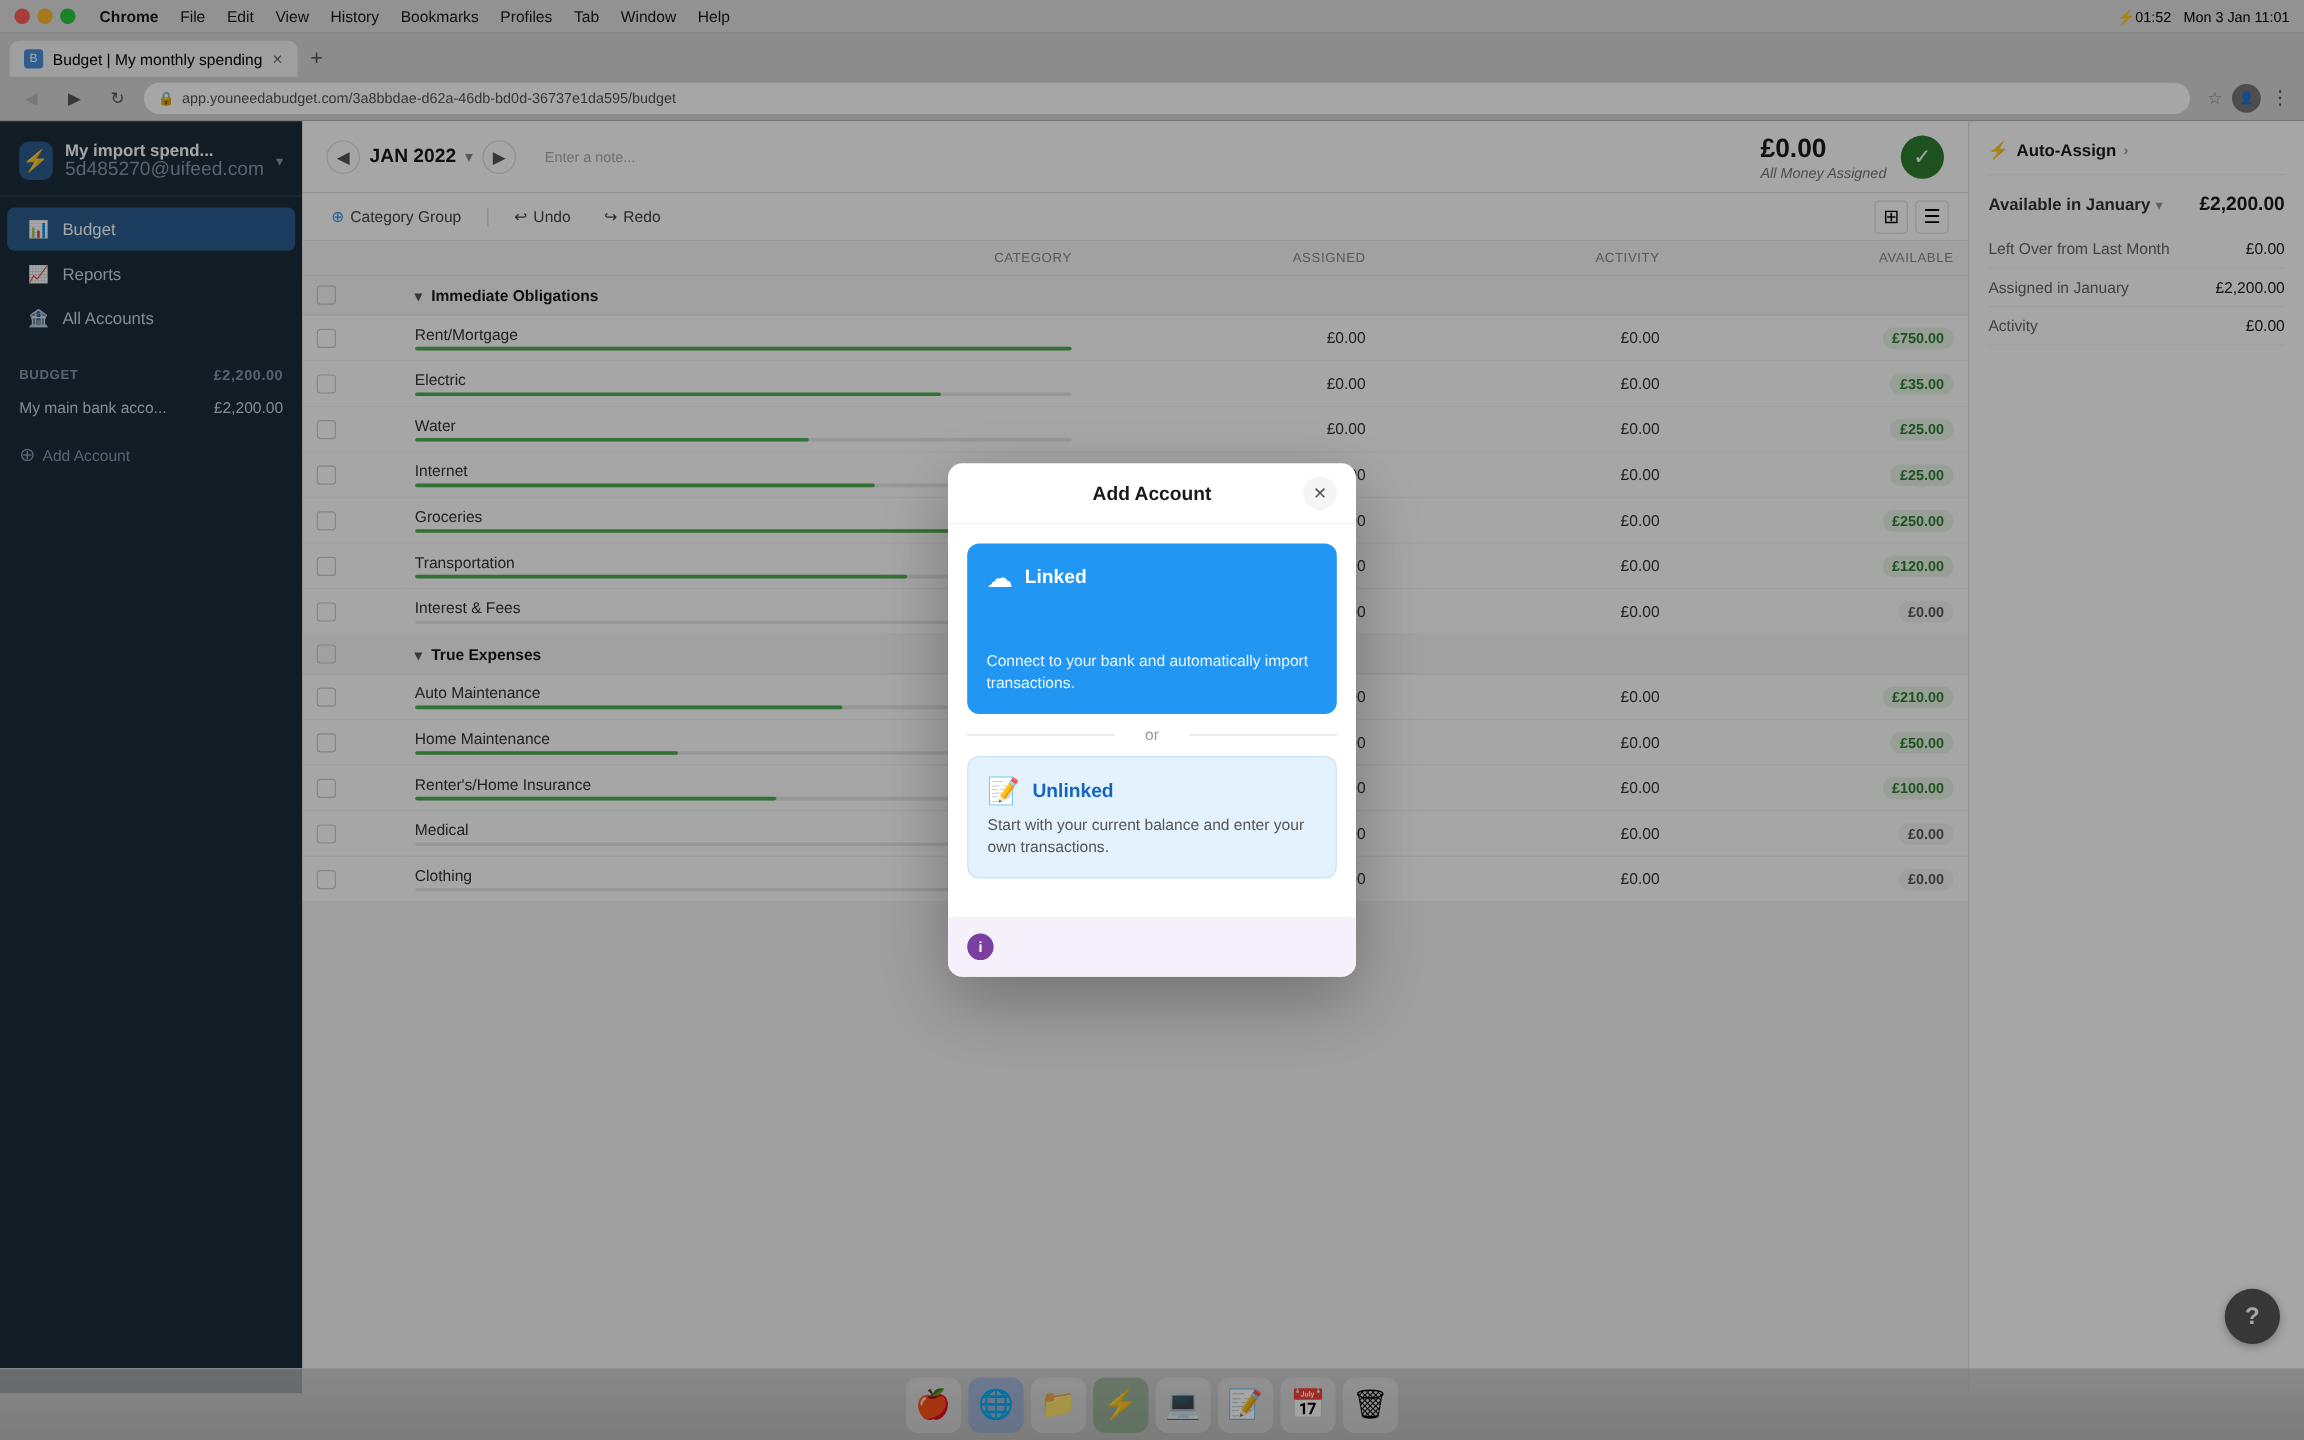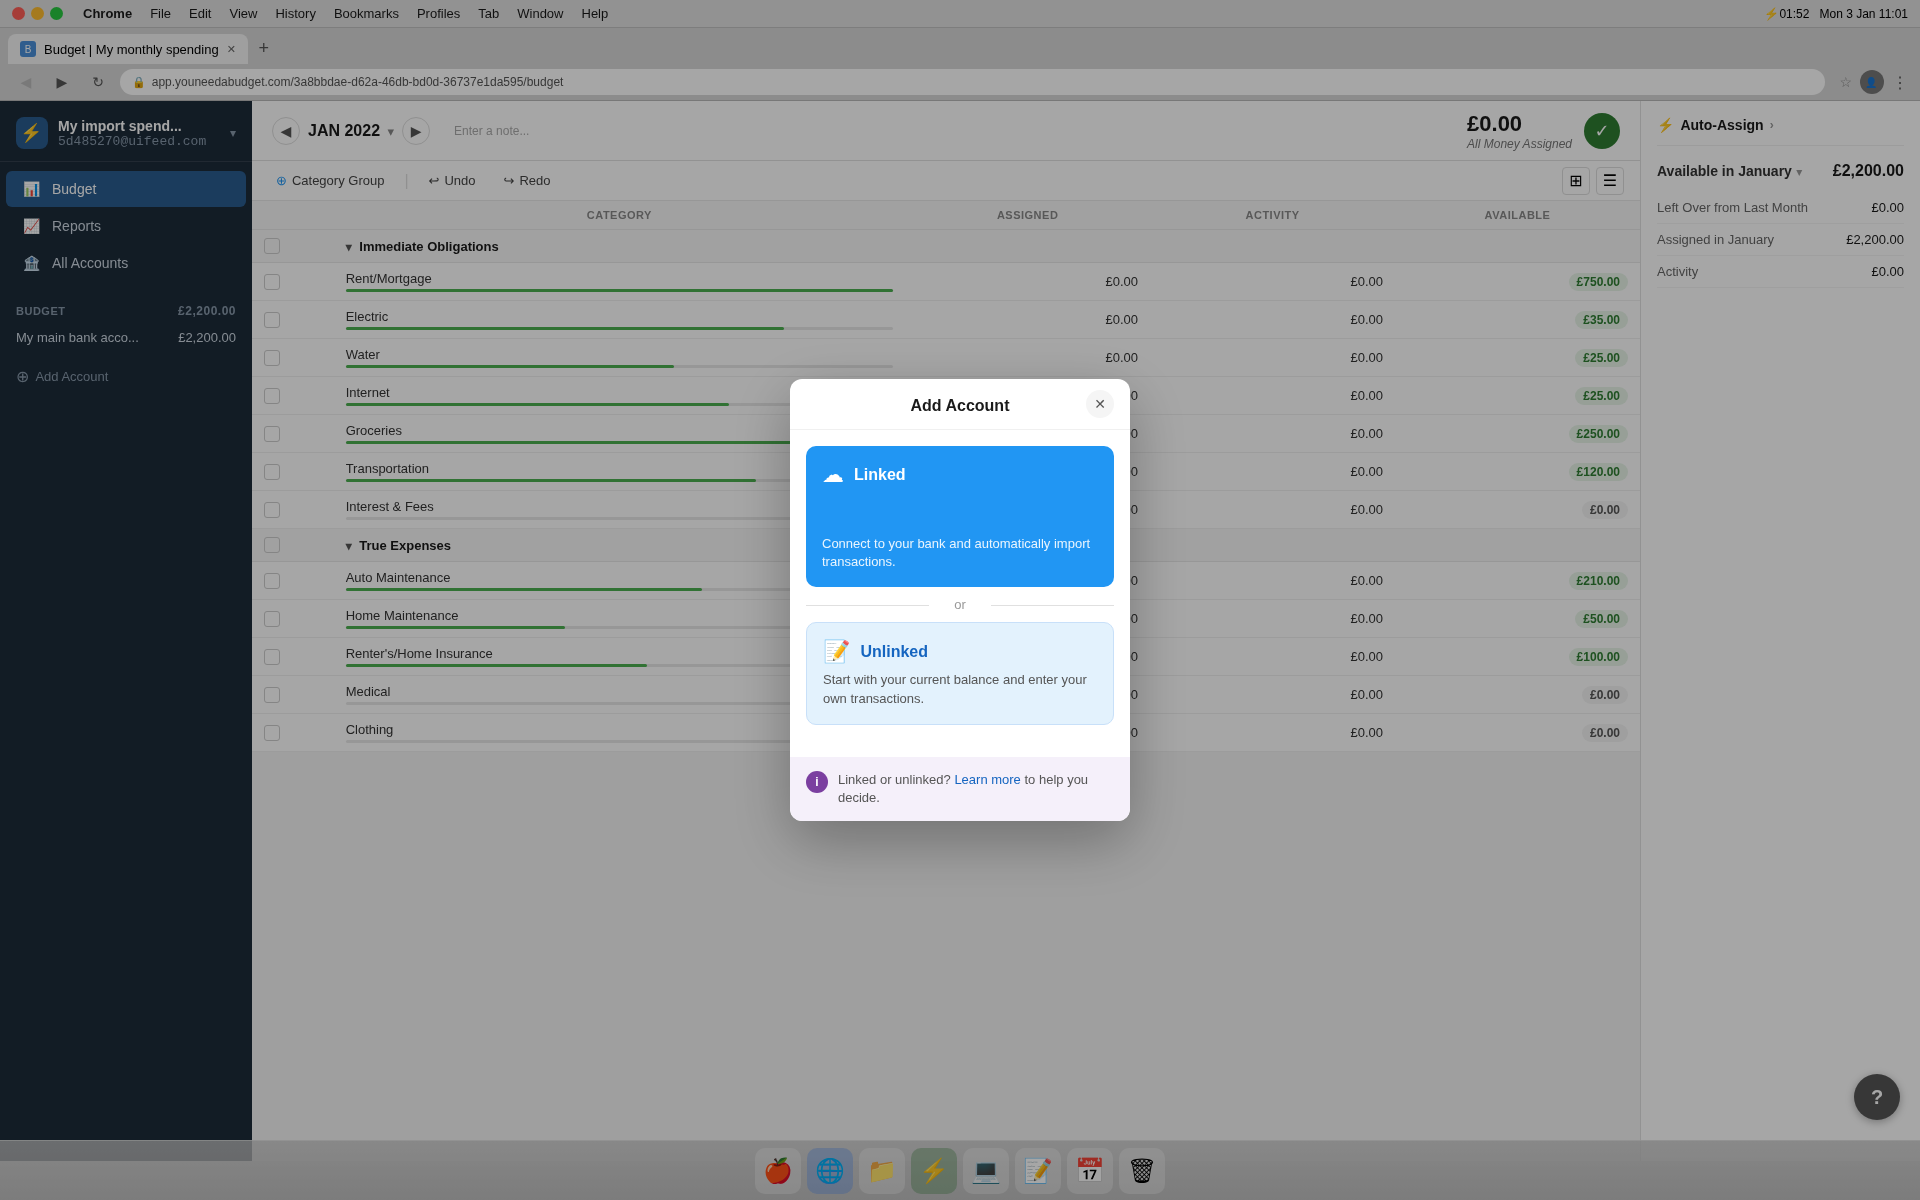--- a/index.html
+++ b/index.html
@@ -104,21 +104,21 @@
       border-bottom: 1px solid rgba(255,255,255,0.1);
     }
     .sidebar-logo {
       width: 32px; height: 32px;
       background: #2a5d8f;
       border-radius: 8px;
       display: flex; align-items: center; justify-content: center;
       font-size: 16px;
     }
     .sidebar-title { font-size: 14px; font-weight: 600; }
-    .sidebar-subtitle { font-size: 13px; color: #8899aa; font-family: Liberation Mono, monospace; }
+    .sidebar-subtitle { font-size: 16px; color: #8899aa; }
     .sidebar-chevron { margin-left: auto; font-size: 12px; color: #8899aa; cursor: pointer; }
 
     .sidebar-nav { padding: 8px 0; }
     .sidebar-nav-item {
       display: flex;
       align-items: center;
       gap: 10px;
       padding: 10px 16px;
       font-size: 14px;
       cursor: pointer;
@@ -241,23 +241,23 @@
     }
 
     .budget-table {
       width: 100%;
       border-collapse: collapse;
       background: white;
     }
     .budget-table th {
       background: #f8f8f8;
       padding: 8px 12px;
-      text-align: center;
+      text-align: right;
       font-size: 11px;
-      font-weight: 700;
+      font-weight: 400;
       color: #888;
       letter-spacing: 0.5px;
       border-bottom: 1px solid #e8e8e8;
       position: sticky;
       top: 0;
     }
     .budget-table td {
       padding: 8px 12px;
       font-size: 13px;
       color: #333;
@@ -942,25 +942,20 @@
         <div class="account-option-header">
           <span class="account-option-icon" style="color:#1565c0">📝</span>
           <span class="account-option-title">Unlinked</span>
         </div>
         <div class="account-option-desc">Start with your current balance and enter your own transactions.</div>
       </div>
     </div>
 
     <div class="modal-footer">
       <div class="info-icon">i</div>
-      <div class="modal-footer-text">
-        <span>Linked or unlinked?</span>
-        <a class="learn-more">Learn more</a>
-        <span> to help you decide.</span>
-      </div>
     </div>
   </div>
 </div>
 
 <div class="dock">
   <div class="dock-item">🍎</div>
   <div class="dock-item" style="background:rgba(66,133,244,0.3)">🌐</div>
   <div class="dock-item">📁</div>
   <div class="dock-item" style="background:rgba(46,125,50,0.3)">⚡</div>
   <div class="dock-item">💻</div>

